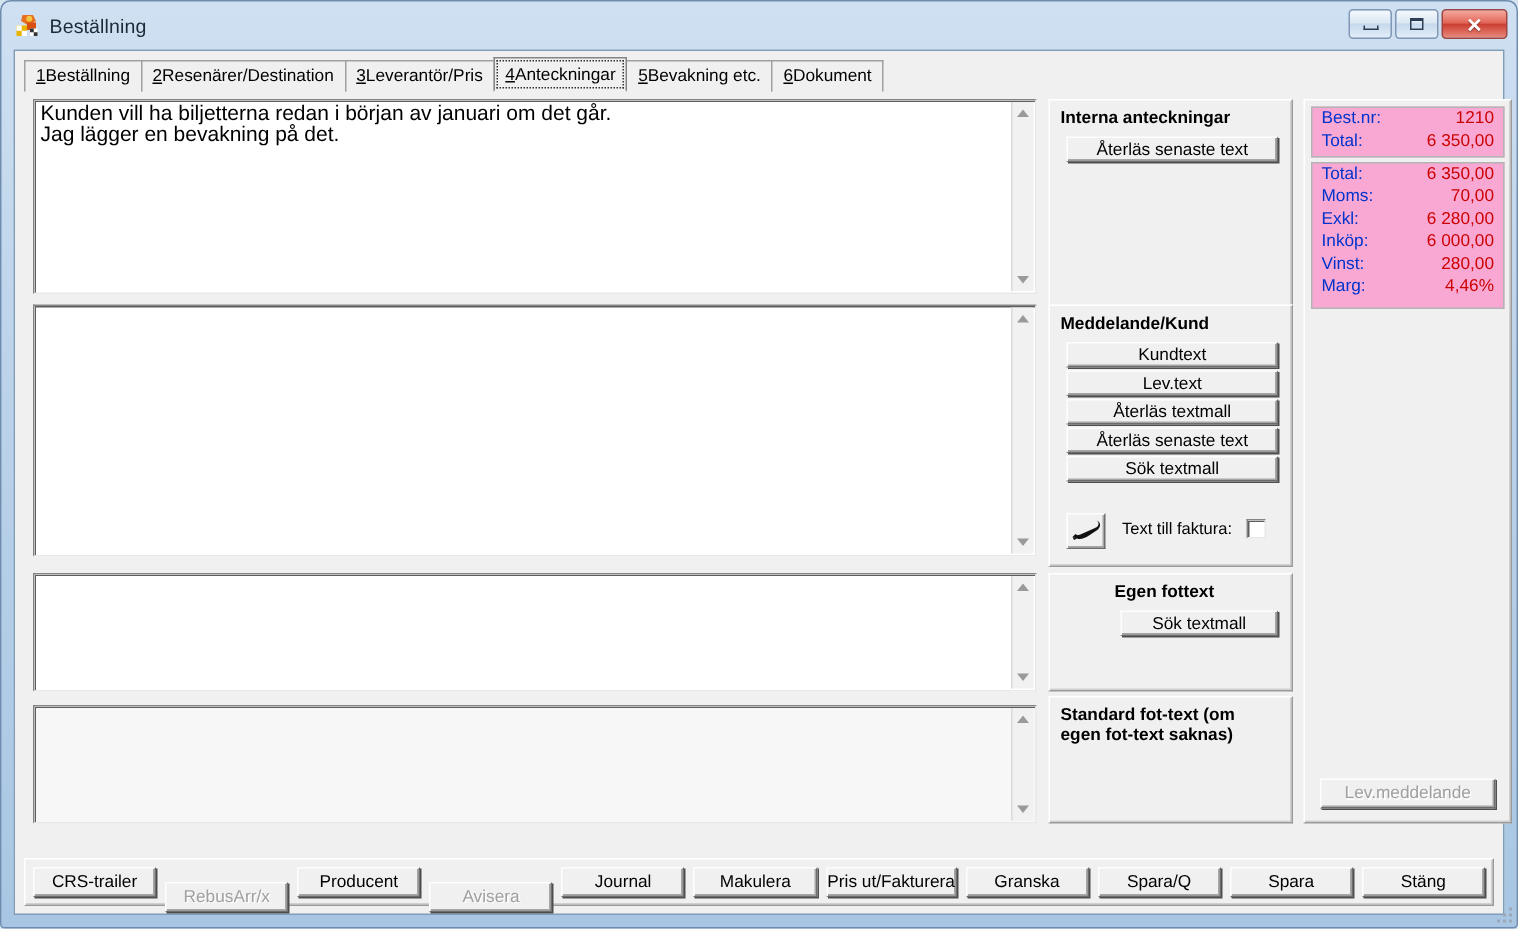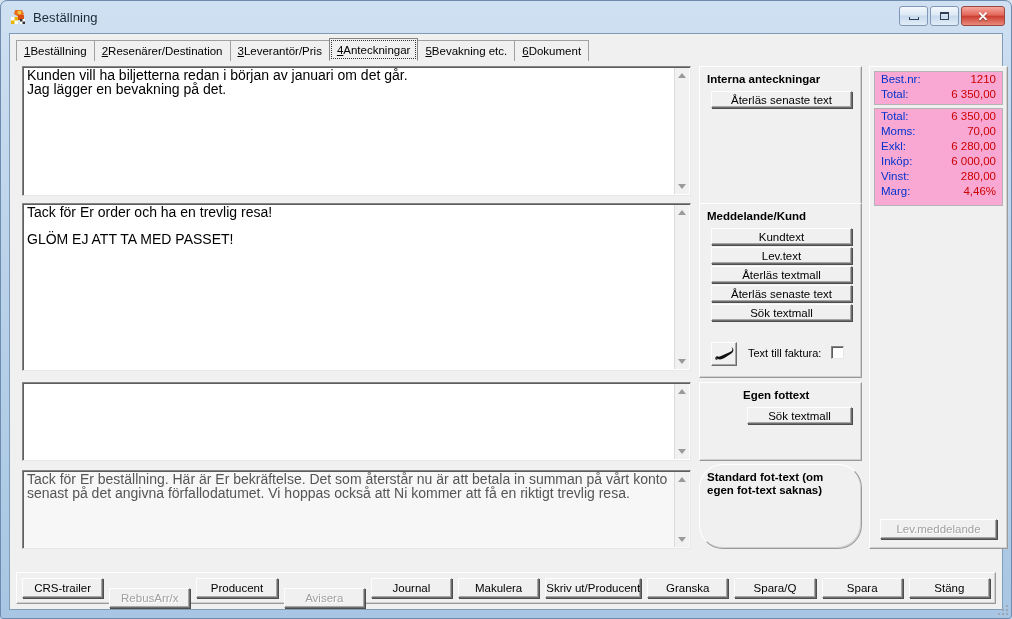--- a/index.html
+++ b/index.html
@@ -279,23 +279,20 @@
           <div class="sb-arrow up">
               <i></i>
             </div>
           <div class="sb-arrow dn">
               <i></i>
             </div>
         </div>
       </div>
 
       <div class="edit" style="left:6px; top:142px; width:669px; height:168px;">
-        <div class="edit-text">Tack för Er order och ha en trevlig resa!
-
-GLÖM EJ ATT TA MED PASSET!</div>
         <div class="vscroll">
           <div class="sb-arrow up">
               <i></i>
             </div>
           <div class="sb-arrow dn">
               <i></i>
             </div>
         </div>
       </div>
 
@@ -305,21 +302,20 @@
           <div class="sb-arrow up">
               <i></i>
             </div>
           <div class="sb-arrow dn">
               <i></i>
             </div>
         </div>
       </div>
 
       <div class="edit readonly" style="left:6px; top:409px; width:669px; height:79px; background:#f7f7f7;">
-        <div class="edit-text">Tack för Er beställning. Här är Er bekräftelse. Det som återstår nu är att betala in summan på vårt konto senast på det angivna förfallodatumet. Vi hoppas också att Ni kommer att få en riktigt trevlig resa.</div>
         <div class="vscroll">
           <div class="sb-arrow up">
               <i></i>
             </div>
           <div class="sb-arrow dn">
               <i></i>
             </div>
         </div>
       </div>
 
@@ -344,21 +340,21 @@
         </div>
         <div class="faktura-label">Text till faktura:</div>
         <div class="chk"></div>
       </div>
 
       <div class="grp" style="left:683px; top:321px; width:163px; height:79px;padding-left:36px;">
         <div class="grp-title">Egen fottext</div>
         <div class="btn sidebtn">Sök textmall</div>
       </div>
 
-      <div class="grp" style="left:683px; top:403px; width:163px; height:85px;border-radius:24px;">
+      <div class="grp" style="left:683px; top:403px; width:163px; height:85px;">
         <div class="grp-title" style="margin-right:8px;">Standard fot-text (om egen fot-text saknas)</div>
       </div>
 
       <div id="summary" style="left:853px; top:5px; width:139px; height:483px;">
         <div class="sum-box" style="top:4px; height:34px;">
           <div class="sum-row">
             <span class="sum-lab">Best.nr:</span>
             <span class="sum-val">1210</span>
           </div>
           <div class="sum-row">
@@ -399,21 +395,21 @@
 
     </div>
 
     <div id="bottombar">
       <div class="btn">CRS-trailer</div>
       <div class="btn disabled">RebusArr/x</div>
       <div class="btn">Producent</div>
       <div class="btn disabled">Avisera</div>
       <div class="btn">Journal</div>
       <div class="btn">Makulera</div>
-      <div class="btn">Skriv ut/Producent</div>
+      <div class="btn">Pris ut/Fakturera</div>
       <div class="btn">Granska</div>
       <div class="btn">Spara/Q</div>
       <div class="btn">Spara</div>
       <div class="btn">Stäng</div>
     </div>
 
   </div>
 
   <div class="resize-grip">
     <i style="right:0;bottom:0"></i>

